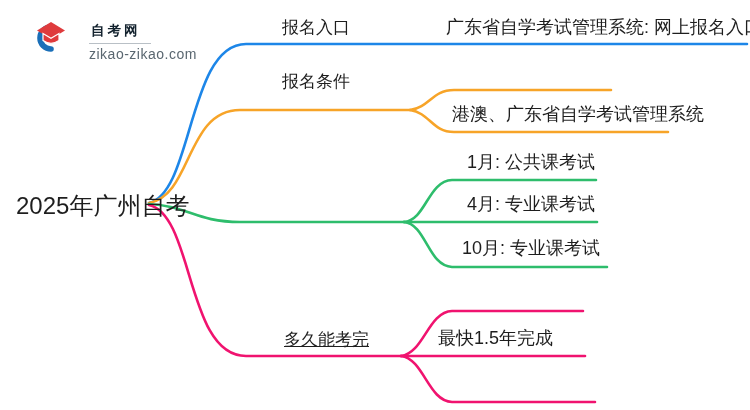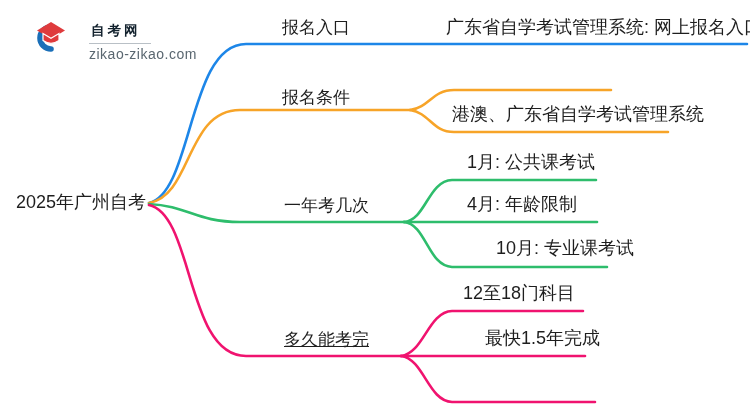--- a/index.html
+++ b/index.html
@@ -6,21 +6,21 @@
   .stage{
     position:relative;width:750px;height:410px;background:#ffffff;
     overflow:hidden;
     font-family:"Liberation Sans","DejaVu Sans",sans-serif;
   }
   .connectors{position:absolute;left:0;top:0;width:750px;height:410px;}
   .topic{
     position:absolute;color:#1e1e1e;white-space:nowrap;line-height:1.15;
     font-family:"Liberation Sans","DejaVu Sans",sans-serif;
   }
-  .root-topic{font-size:18px;}
+  .root-topic{font-size:24px;}
   .branch-topic{font-size:17px;}
   .leaf-topic{font-size:18px;}
   
   .logo{position:absolute;left:28px;top:20px;display:flex;align-items:flex-start;gap:16px;}
   .logo-icon{width:38px;height:34px;}
   .logo-text{margin-left:7px;}
   .logo-title{font-size:13.5px;font-weight:bold;color:#13222e;letter-spacing:3px;padding:2px 0 3px 2px;}
   .logo-divider{height:1px;background:#b9c0c6;width:62px;}
   .logo-domain{font-size:14px;color:#5a6770;letter-spacing:.5px;padding-top:2px;text-align:center;}
 </style>
@@ -57,28 +57,26 @@
     <div class="logo-text">
       <div class="logo-title">自考网</div>
       <div class="logo-divider"></div>
       <div class="logo-domain">zikao-zikao.com</div>
     </div>
   </div>
 
   <div class="topic root-topic" style="left:16px;top:192px;">2025年广州自考</div>
 
   <div class="topic branch-topic" style="left:282px;top:18px;">报名入口</div>
-  <div class="topic branch-topic" style="left:282px;top:88px;">报名条件</div>
-  <div class="topic branch-topic" style="left:284px;top:196px;">一年考几次</div>
+  <div class="topic branch-topic" style="left:282px;top:72px;">报名条件</div>
   <div class="topic branch-topic" style="left:284px;top:330px;text-decoration:underline;">多久能考完</div>
 
   <div class="topic leaf-topic" style="left:446px;top:17px;">广东省自学考试管理系统: 网上报名入口</div>
 
   <div class="topic leaf-topic" style="left:452px;top:104px;">港澳、广东省自学考试管理系统</div>
 
   <div class="topic leaf-topic" style="left:467px;top:152px;text-align:center;">1月: 公共课考试</div>
-  <div class="topic leaf-topic" style="left:467px;top:194px;">4月: 年龄限制</div>
-  <div class="topic leaf-topic" style="left:462px;top:238px;margin-left:34px;">10月: 专业课考试</div>
+  <div class="topic leaf-topic" style="left:467px;top:194px;">4月: 专业课考试</div>
+  <div class="topic leaf-topic" style="left:462px;top:238px;">10月: 专业课考试</div>
 
-  <div class="topic leaf-topic" style="left:463px;top:283px;">12至18门科目</div>
-  <div class="topic leaf-topic" style="left:485px;top:328px;">最快1.5年完成</div>
+  <div class="topic leaf-topic" style="left:438px;top:328px;">最快1.5年完成</div>
 
 </div>
 
 </body></html>

